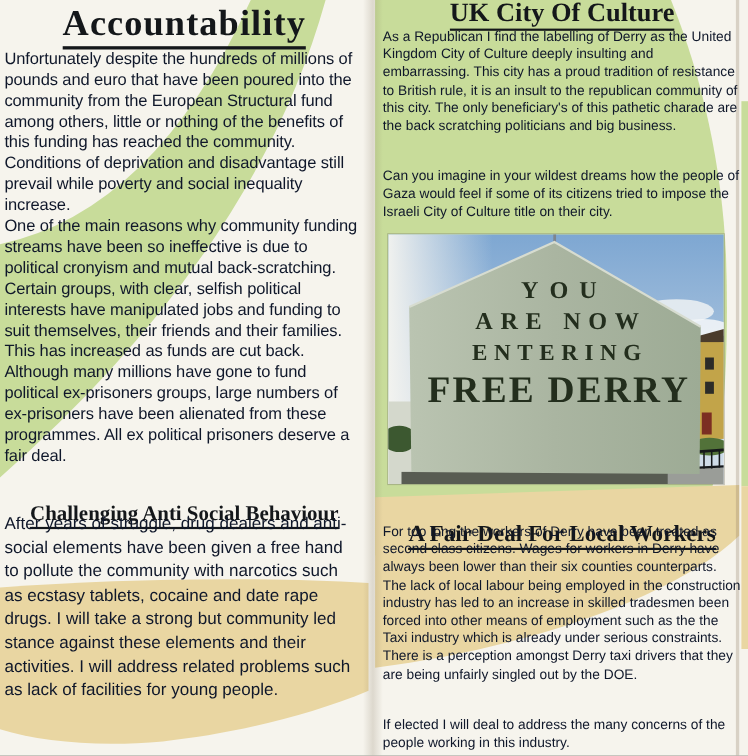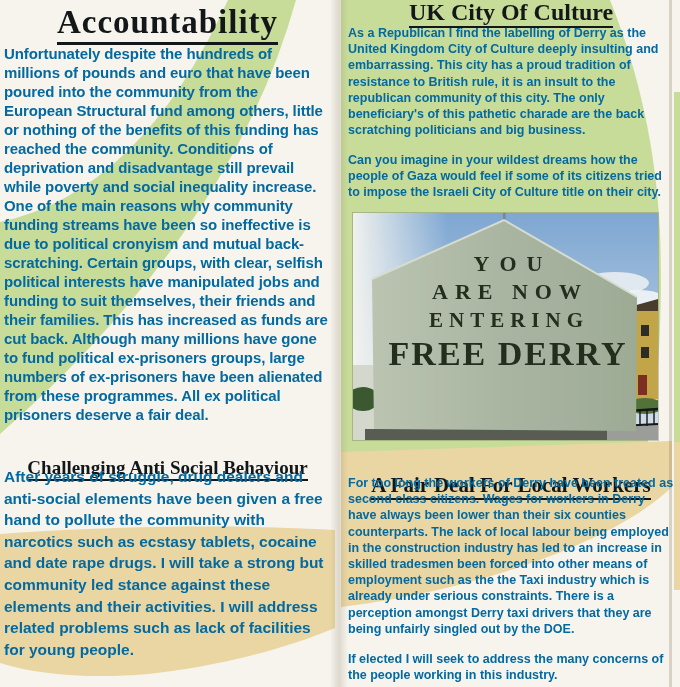--- a/index.html
+++ b/index.html
@@ -14,21 +14,21 @@
   .h-serif { position:absolute; margin:0; text-align:center; color:#14171a;
              font-family:"Liberation Serif", serif; font-weight:bold; }
   .h-acct   { top:2px;  left:0;   width:335px; font-size:33px; line-height:40px; letter-spacing:1px; }
   .h-anti   { top:456px; left:0;  width:335px; font-size:19px; line-height:24px; }
   .h-uk     { top:0px;  left:346px; width:330px; font-size:24px; line-height:25px; }
   .h-fair   { top:472px; left:346px; width:330px; font-size:21px; line-height:26px; }
   .u  { border-bottom:2px solid #14171a; padding-bottom:1px; }
   .u3 { border-bottom:3px solid #14171a; padding-bottom:2px; }
 
   
-  p { margin:0; position:absolute; color:#0369a1;font-weight:bold; }
+  p { margin:0; position:absolute; color:#0f172a; }
   .body-l  { left:4px;  width:324px; font-size:15px; line-height:19px; letter-spacing:-0.1px; }
   .p1 { top:44px; }
   .p2 { top:196px; }
   .p3 { top:466px; width:322px; font-size:15.5px; line-height:21.6px; letter-spacing:0; }
   .body-r  { left:348px; width:328px; font-size:12.5px; line-height:16.2px; }
   .rp1 { top:25px; }
   .rp2 { top:152px; }
   .rp3 { top:475px; }
   .rp4 { top:651px; }
 
@@ -143,16 +143,16 @@
         <text class="mural" x="160" y="58" font-size="22" letter-spacing="10" text-anchor="middle">YOU</text>
         <text class="mural" x="157" y="86" font-size="22" letter-spacing="7" text-anchor="middle">ARE NOW</text>
         <text class="mural" x="156" y="114" font-size="21" letter-spacing="6" text-anchor="middle">ENTERING</text>
         <text class="mural" x="155" y="152" font-size="34" letter-spacing="2" text-anchor="middle">FREE DERRY</text>
       </svg>
     </figure>
 
     <h2 class="h-serif h-fair"><span class="u">A Fair Deal For Local Workers</span></h2>
 
     <p class="body-r rp3">For too long the workers of Derry have been treated as second class citizens. Wages for workers in Derry have always been lower than their six counties counterparts. The lack of local labour being employed in the construction industry has led to an increase in skilled tradesmen been forced into other means of employment such as the the Taxi industry which is already under serious constraints. There is a perception amongst Derry taxi drivers that they are being unfairly singled out by the DOE.</p>
-    <p class="body-r rp4">If elected I will seek to address the many concerns of the people working in this industry.</p>
+    <p class="body-r rp4">If elected I will deal to address the many concerns of the people working in this industry.</p>
   </section>
 
 </div>
 
 </body></html>

